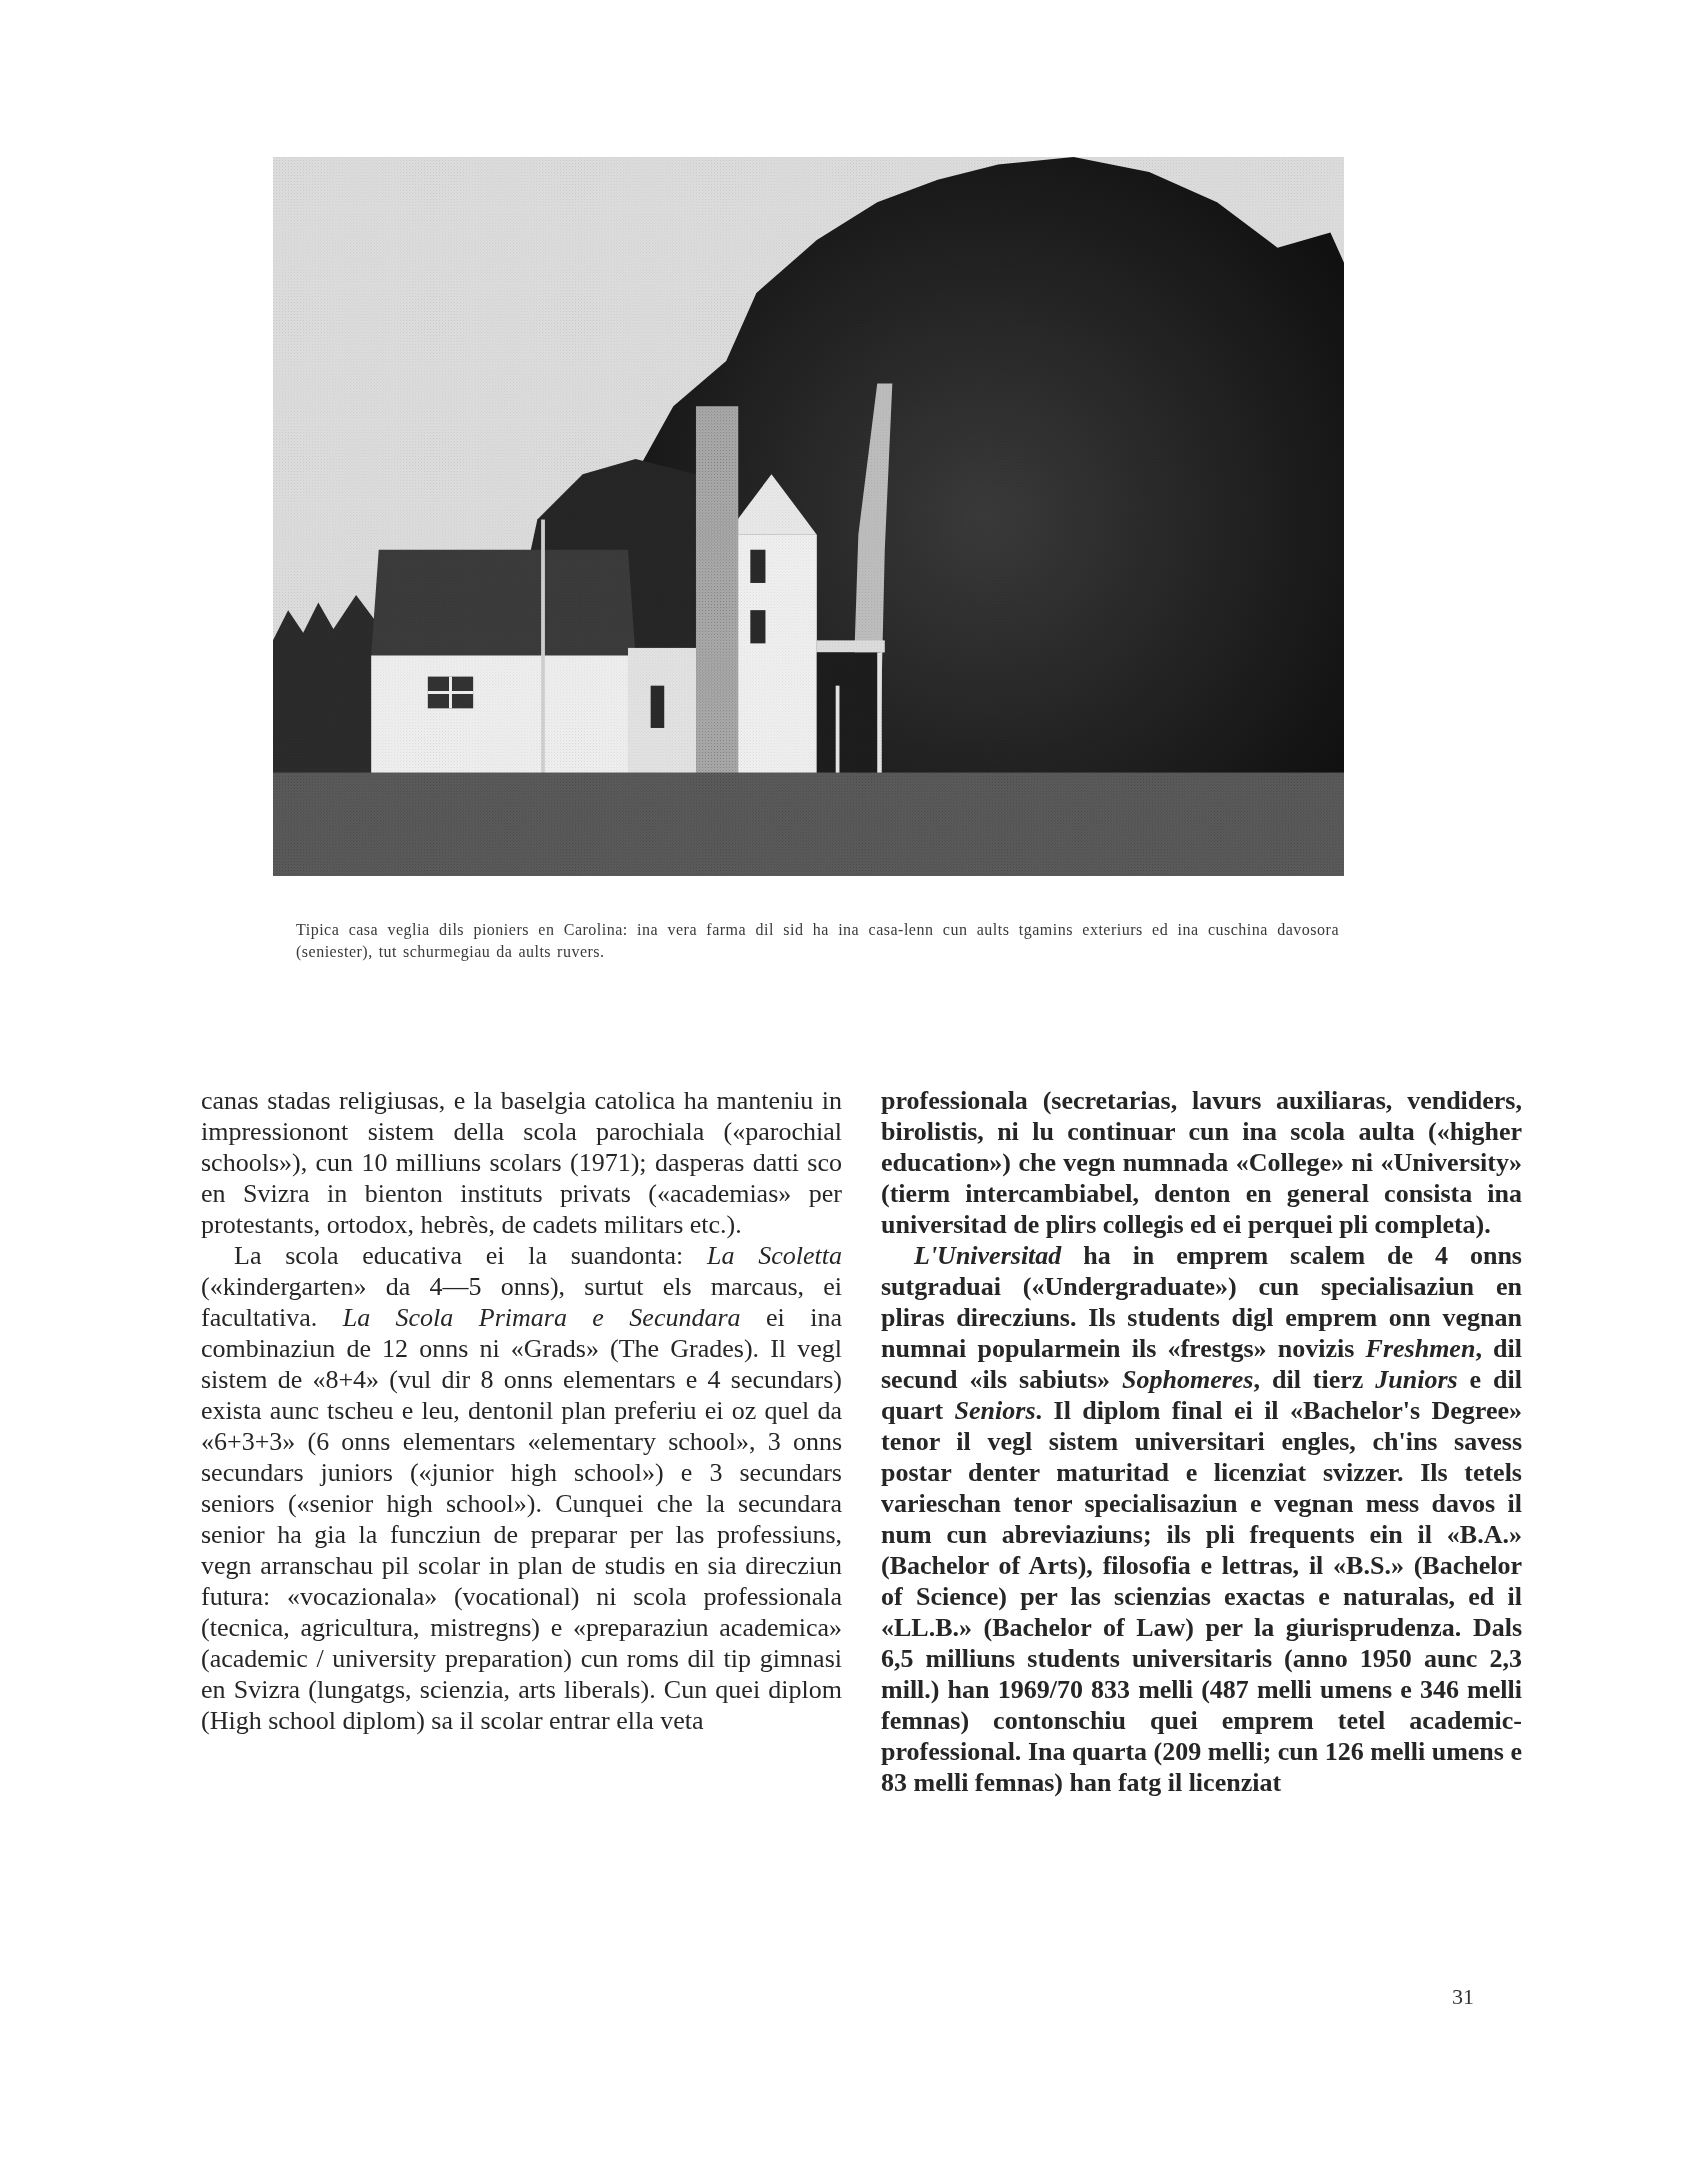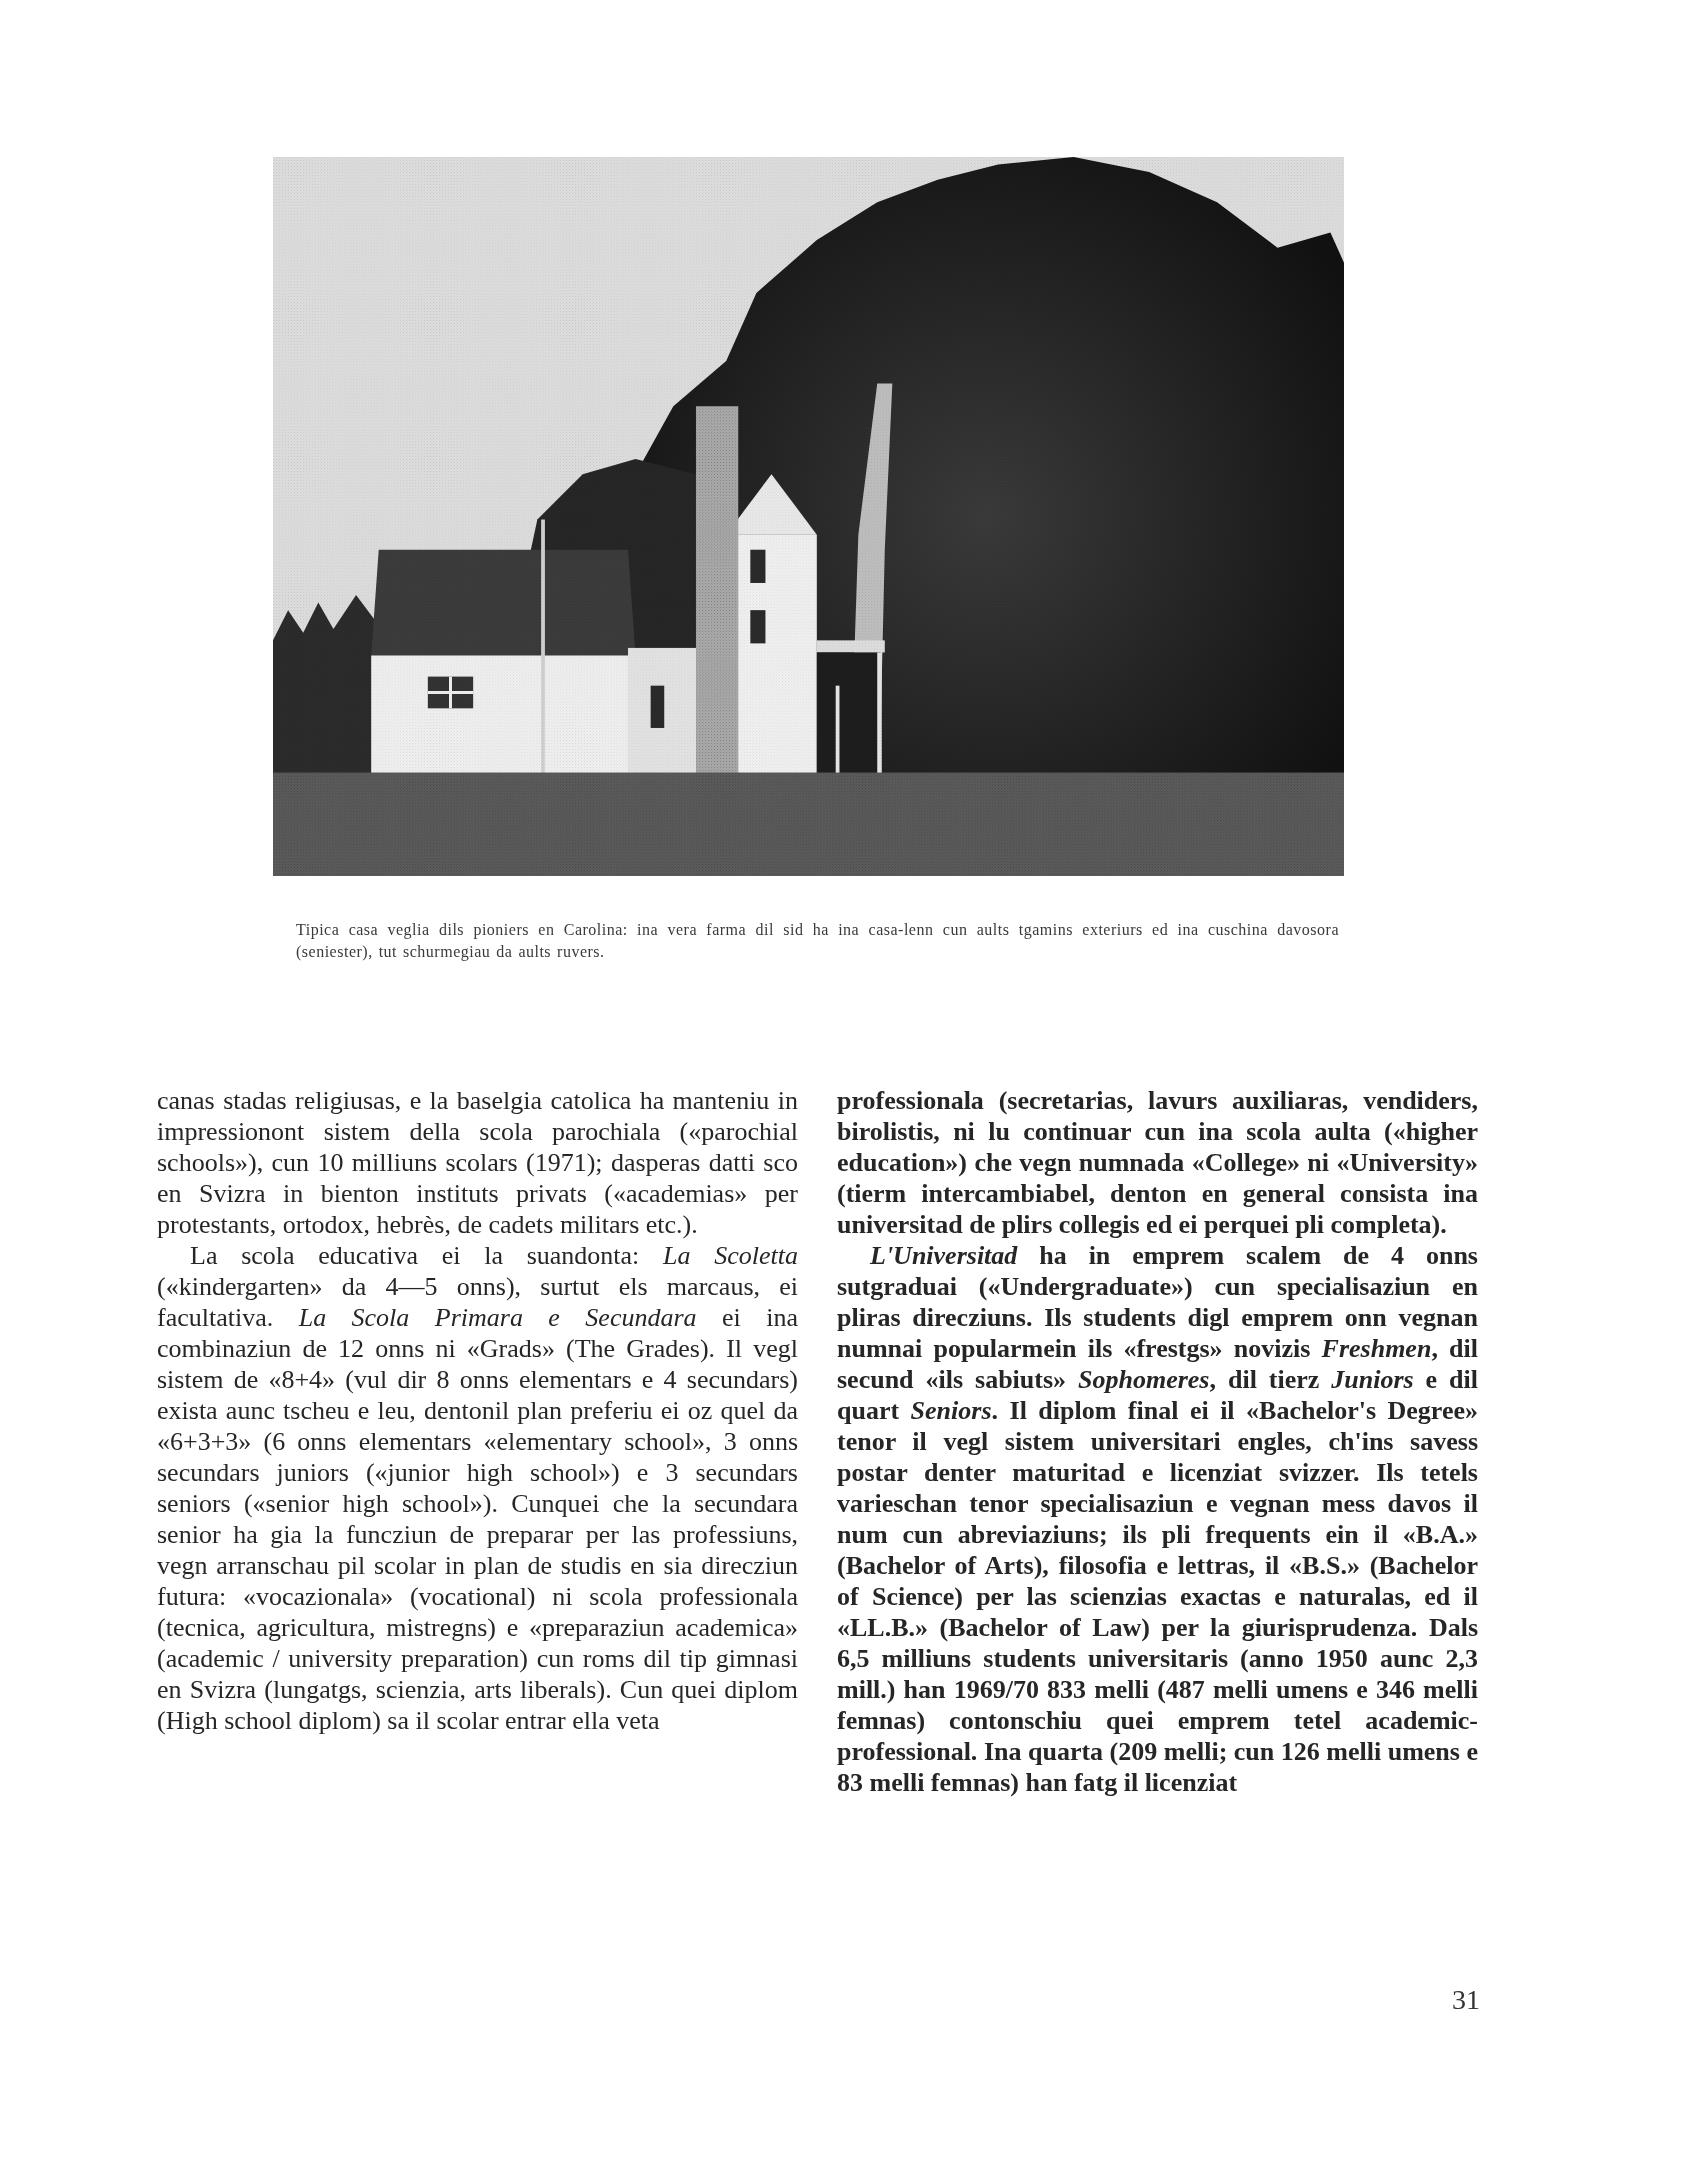--- a/index.html
+++ b/index.html
@@ -10,29 +10,29 @@
   .photo { position: absolute; left: 273px; top: 157px; width: 1071px; height: 719px;
            overflow: hidden; background: #d9d9d9; }
   .photo svg { display: block; width: 100%; height: 100%; }
 
   .caption { position: absolute; left: 296px; top: 919px; width: 1043px;
              font-size: 16px; line-height: 22px; color: #3a3a3a;
              text-align: justify; letter-spacing: 0.5px; word-spacing: 1.5px; }
 
   .col { position: absolute; top: 1085px; width: 641px;
          font-size: 26px; line-height: 31px; color: #262626;
-         text-align: justify; }
+         text-align: justify; margin-left: 44px; }
   .col.left { left: 157px; }
   .col.right { left: 837px; font-weight: bold; }
   .col p { margin: 0; }
   .col p.indent { text-indent: 33px; }
   .col i { font-style: italic; }
 
   .page-number { position: absolute; left: 1452px; top: 1984px;
-                 font-size: 28px; color: #333; }
+                 font-size: 22px; color: #333; }
 </style>
 </head>
 <body>
 
 <div class="photo">
   <svg viewBox="0 0 1418 952" preserveAspectRatio="none">
     <defs>
       <pattern id="grain" width="4" height="4" patternUnits="userSpaceOnUse">
         <rect width="4" height="4" fill="transparent"></rect>
         <rect width="1" height="1" fill="rgba(0,0,0,0.18)"></rect>

